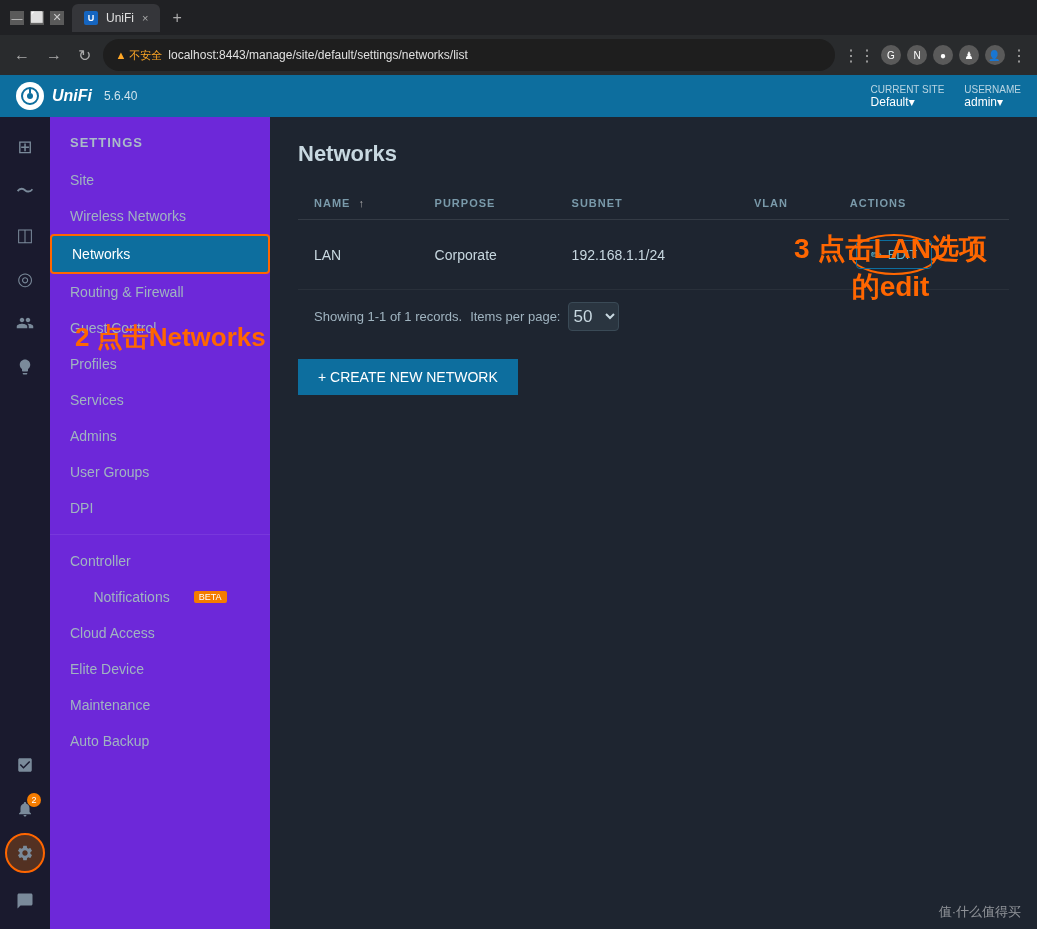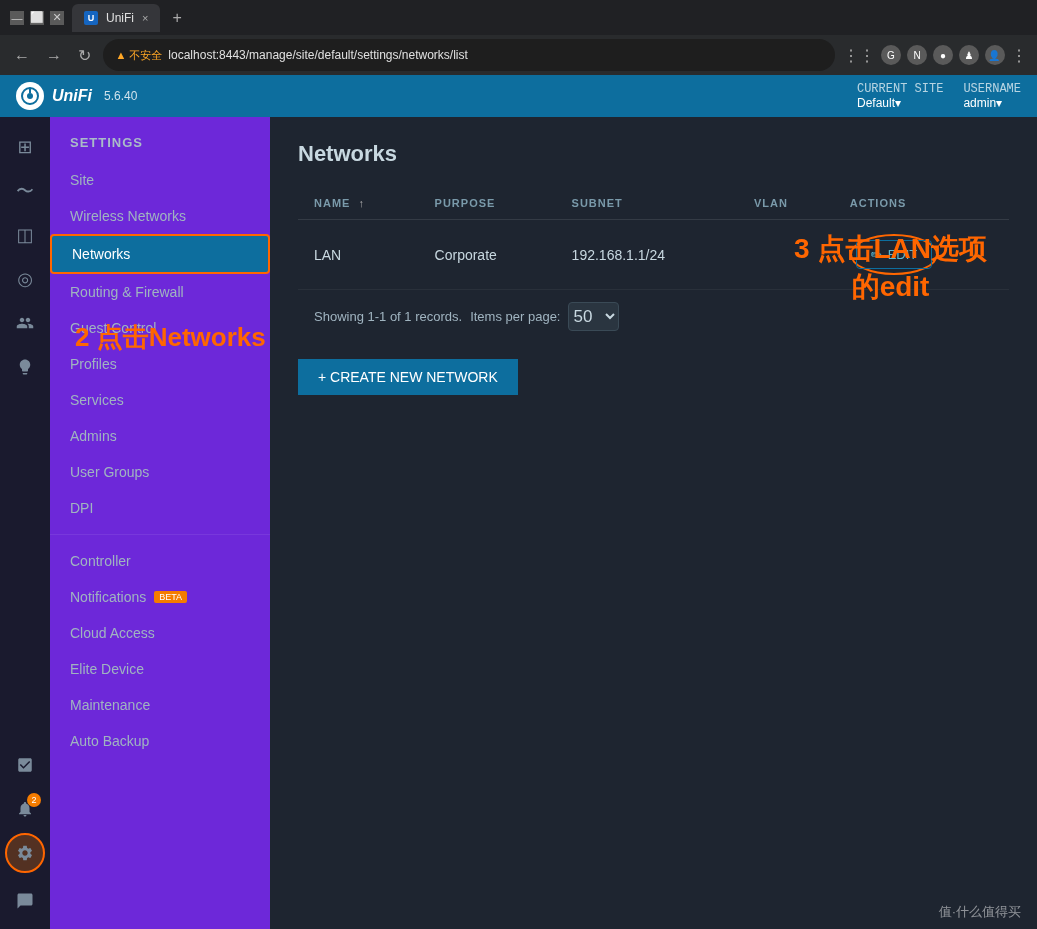--- a/index.html
+++ b/index.html
@@ -75,21 +75,21 @@
     }
     .unifi-logo {
       display: flex; align-items: center; gap: 8px;
     }
     .unifi-icon { width: 28px; height: 28px; background: #fff; border-radius: 50%; display: flex; align-items: center; justify-content: center; }
     .unifi-icon svg { width: 20px; height: 20px; }
     .unifi-brand { color: white; font-size: 16px; font-weight: bold; font-style: italic; }
     .version-badge { color: rgba(255,255,255,0.8); font-size: 12px; }
     .header-right { margin-left: auto; display: flex; align-items: center; gap: 20px; }
     .site-info { text-align: right; }
-    .site-label { color: rgba(255,255,255,0.7); font-size: 12px; font-family: Liberation Mono, monospace; }
+    .site-label { color: rgba(255,255,255,0.7); font-size: 10px; }
     .site-value { color: white; font-size: 12px; display: flex; align-items: center; }
     .user-info { text-align: right; }
 
     
     .app-body { display: flex; height: calc(929px - 35px - 40px - 42px); background: #1a1a2e; }
 
     
     .left-nav {
       width: 50px;
       background: #1a1a2e;
@@ -373,21 +373,21 @@
       </div>
       <div class="sidebar-item">
         <span>DPI</span>
       </div>
 
       <div class="sidebar-separator"></div>
 
       <div class="sidebar-item">
         <span>Controller</span>
       </div>
-      <div class="sidebar-item" style="gap:8px;">
+      <div class="sidebar-item" style="gap:24px;justify-content:center;">
         <span>Notifications</span>
         <span style="background:#f57c00;color:white;font-size:9px;padding:1px 5px;border-radius:2px;">BETA</span>
       </div>
       <div class="sidebar-item">
         <span>Cloud Access</span>
       </div>
       <div class="sidebar-item">
         <span>Elite Device</span>
       </div>
       <div class="sidebar-item">

